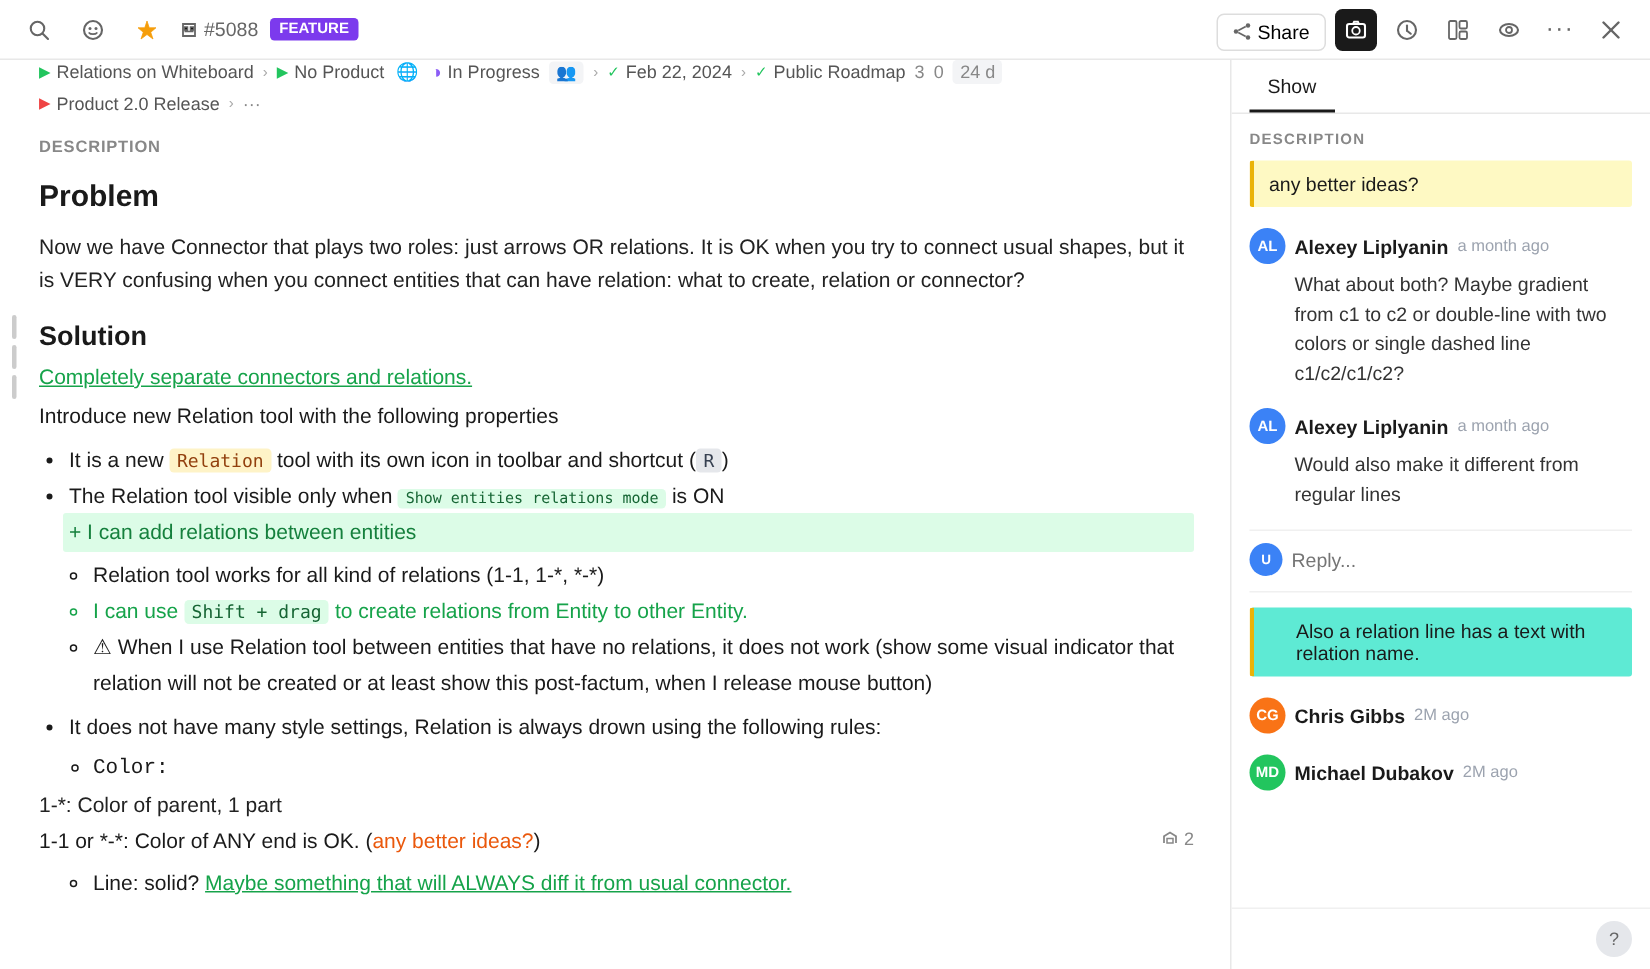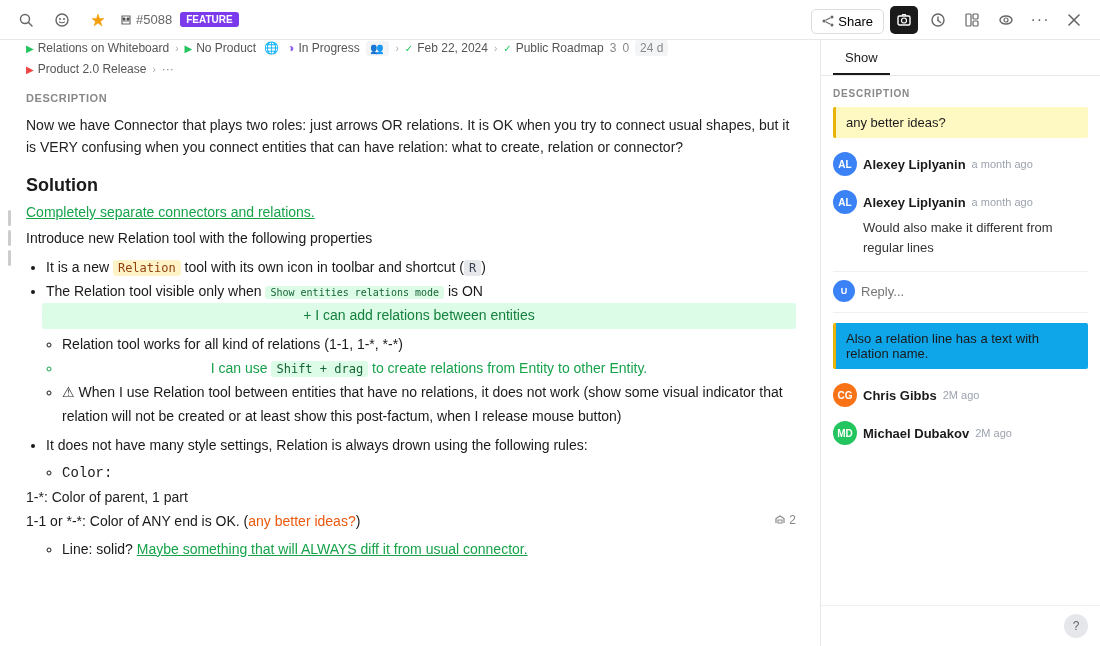--- a/index.html
+++ b/index.html
@@ -34,24 +34,24 @@
     .paragraph { font-size: 14px; line-height: 1.6; color: #222; margin-bottom: 14px; }
     .sub-heading { font-size: 18px; font-weight: 700; margin-bottom: 8px; margin-top: 16px; }
     .green-link { color: #16a34a; text-decoration: underline; }
     .intro-text { font-size: 14px; margin-bottom: 10px; }
     .bullet-list { margin-left: 20px; }
     .bullet-item { font-size: 14px; line-height: 1.7; list-style: disc; }
     .sub-list { margin-left: 20px; margin-top: 2px; }
     .sub-item { font-size: 14px; line-height: 1.7; list-style: circle; }
     .code-tag { background: #fef3c7; color: #92400e; font-family: monospace; font-size: 12px; padding: 1px 5px; border-radius: 3px; }
     .code-tag-green { background: #dcfce7; color: #166534; font-family: monospace; font-size: 10px; padding: 1px 5px; border-radius: 3px; }
-    .highlight-green { background: #dcfce7; color: #15803d; text-align: center; }
+    .highlight-green { background: #dcfce7; color: #15803d; }
     .kbd { background: #e5e7eb; color: #374151; font-family: monospace; font-size: 12px; padding: 1px 5px; border-radius: 3px; }
     .shift-drag { background: #dcfce7; color: #166534; font-family: monospace; font-size: 12px; padding: 1px 5px; border-radius: 3px; }
-    .green-text { color: #16a34a; text-align: center; }
+    .green-text { color: #16a34a; }
     .orange-link { color: #ea580c; }
 
     
     .right-panel { width: 280px; border-left: 1px solid #e8e8e8; display: flex; flex-direction: column; overflow: hidden; }
     .panel-tabs { display: flex; border-bottom: 1px solid #e8e8e8; padding: 0 12px; }
     .panel-tab { padding: 10px 12px 8px; font-size: 13px; font-weight: 500; cursor: pointer; color: #666; border-bottom: 2px solid transparent; }
     .panel-tab.active { color: #1a1a1a; border-bottom: 2px solid #1a1a1a; }
     .panel-tab-badge { background: #6b7280; color: #fff; font-size: 10px; padding: 1px 5px; border-radius: 10px; margin-left: 4px; }
     .panel-content { flex: 1; overflow-y: auto; padding: 12px; }
     .desc-label { font-size: 10px; font-weight: 600; color: #888; letter-spacing: 0.08em; text-transform: uppercase; margin-bottom: 8px; }
@@ -59,21 +59,21 @@
     .comment-block { margin-bottom: 14px; }
     .comment-header { display: flex; align-items: center; gap: 6px; margin-bottom: 4px; }
     .avatar { width: 24px; height: 24px; border-radius: 50%; display: flex; align-items: center; justify-content: center; font-size: 10px; font-weight: 700; color: #fff; flex-shrink: 0; }
     .avatar-blue { background: #3b82f6; }
     .avatar-orange { background: #f97316; }
     .avatar-green { background: #22c55e; }
     .comment-author { font-size: 13px; font-weight: 600; }
     .comment-time { font-size: 11px; color: #9ca3af; }
     .comment-text { font-size: 13px; line-height: 1.5; color: #333; margin-left: 30px; }
     .reply-text { font-size: 13px; color: #9ca3af; flex: 1; border: none; outline: none; }
-    .desc-note2 { background: #0ea5e9; border-left: 3px solid #eab308; padding: 8px 10px; font-size: 13px; margin-bottom: 14px; border-radius: 2px; margin-top: 8px; }
+    .desc-note2 { background: #5eead4; border-left: 3px solid #eab308; padding: 8px 28px; font-size: 13px; margin-bottom: 14px; border-radius: 2px; margin-top: 8px; }
     .help-btn { width: 24px; height: 24px; border-radius: 50%; background: #e5e7eb; display: flex; align-items: center; justify-content: center; font-size: 12px; color: #666; cursor: pointer; margin-top: auto; margin-left: auto; }
     .panel-footer { padding: 8px 12px; display: flex; justify-content: flex-end; border-top: 1px solid #f0f0f0; }
     .divider { border: none; border-top: 1px solid #f0f0f0; margin: 10px 0; }
 
     
     .reply-section { border-top: 1px solid #f0f0f0; margin-top: 8px; padding-top: 8px; }
     .reply-bar { display: flex; align-items: center; gap: 6px; }
     .reply-avatar { width: 22px; height: 22px; border-radius: 50%; background: #3b82f6; display: flex; align-items: center; justify-content: center; font-size: 9px; font-weight: 700; color: #fff; flex-shrink: 0; }
   </style>
 </head>
@@ -203,20 +203,21 @@
       <span class="meta-item">
         <span style="color:#ef4444; font-size:10px;">▶</span>
         <span>Product 2.0 Release</span>
       </span>
       <span class="meta-chevron">›</span>
       <span style="cursor:pointer;color:#888;">···</span>
     </div>
 
     <div class="section-label">DESCRIPTION</div>
 
+    <h2 class="section-heading">Problem</h2>
     <p class="paragraph">Now we have Connector that plays two roles: just arrows OR relations. It is OK when you try to connect usual shapes, but it is VERY confusing when you connect entities that can have relation: what to create, relation or connector?</p>
 
     <h2 class="sub-heading">Solution</h2>
     <p style="margin-bottom:10px;">
       <span class="green-link">Completely separate connectors and relations.</span>
     </p>
     <p class="intro-text">Introduce new Relation tool with the following properties</p>
 
     <ul class="bullet-list">
       <li class="bullet-item">
@@ -284,20 +285,21 @@
       <div class="desc-note">
         <span>any better ideas?</span>
       </div>
 
       <div class="comment-block">
         <div class="comment-header">
           <div class="avatar avatar-blue">AL</div>
           <span class="comment-author">Alexey Liplyanin</span>
           <span class="comment-time">a month ago</span>
         </div>
+        <div class="comment-text">What about both? Maybe gradient from c1 to c2 or double-line with two colors or single dashed line c1/c2/c1/c2?</div>
       </div>
 
       <div class="comment-block">
         <div class="comment-header">
           <div class="avatar avatar-blue">AL</div>
           <span class="comment-author">Alexey Liplyanin</span>
           <span class="comment-time">a month ago</span>
         </div>
         <div class="comment-text">Would also make it different from regular lines</div>
       </div>

